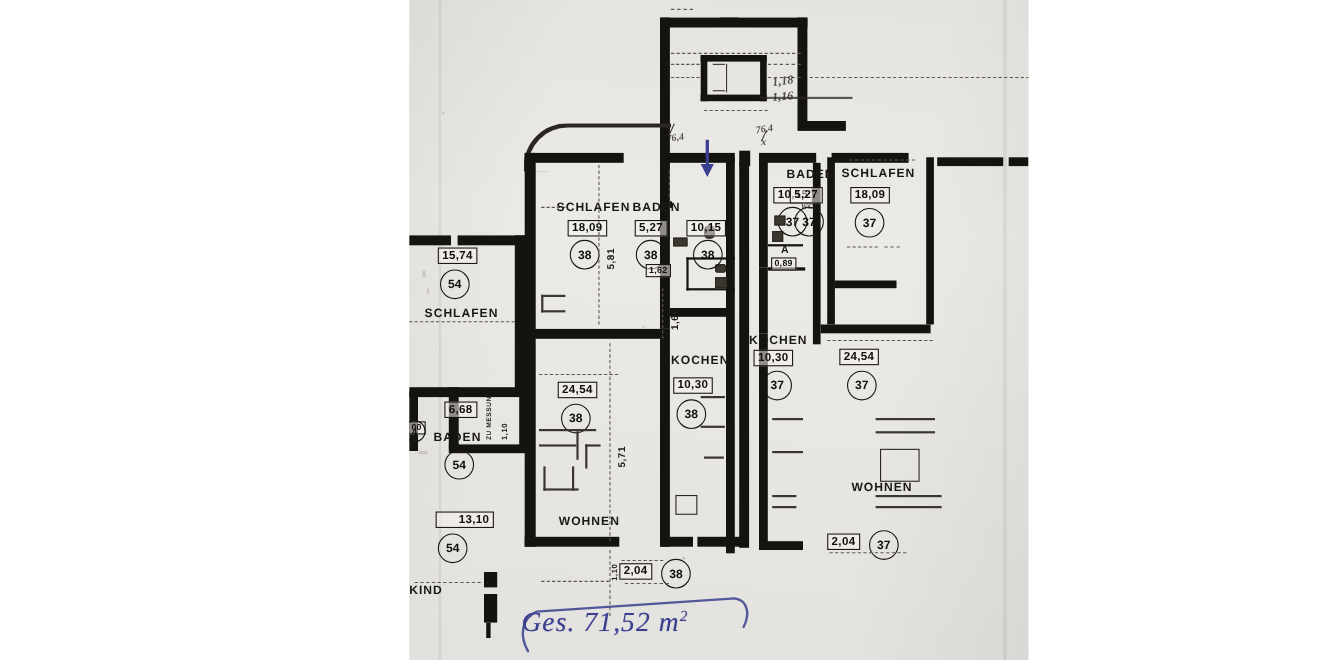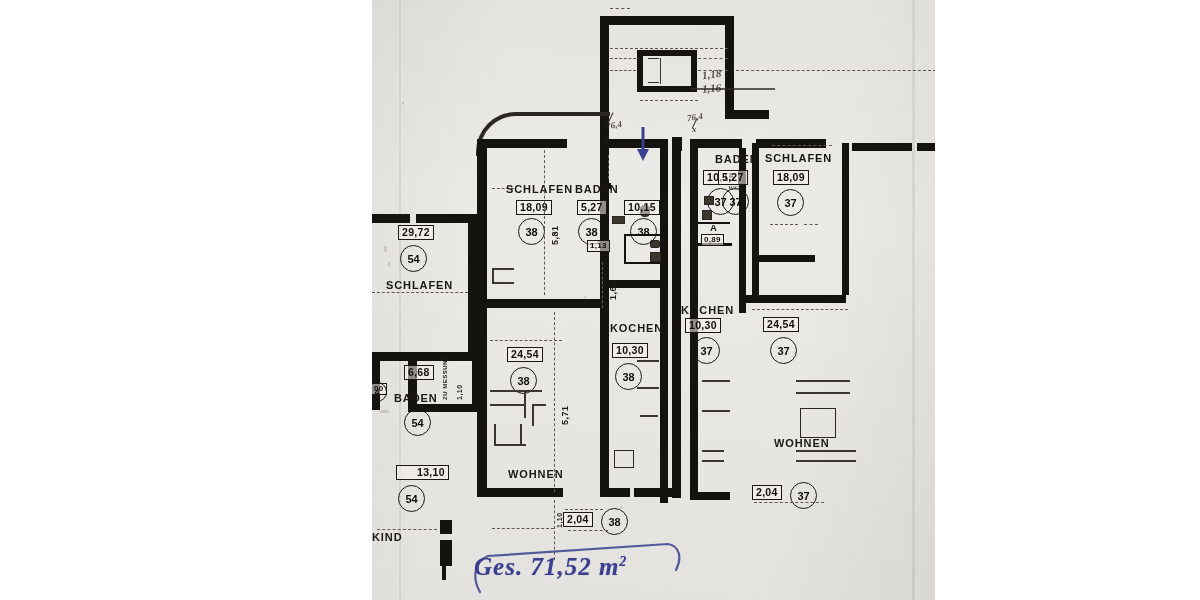--- a/index.html
+++ b/index.html
@@ -66,21 +66,21 @@
     font-size:11px;font-style:italic;font-weight:700;white-space:nowrap;
     opacity:.8;
   }
   .pencil.s{font-size:9px;}
   
   .ink{
     position:absolute;color:#3a3f8f;font-family:"Liberation Serif",serif;
     white-space:nowrap;
   }
   #total-note{
-    font-size:25px;font-style:italic;font-weight:700;letter-spacing:1px;
+    font-size:25px;font-style:italic;font-weight:400;letter-spacing:1px;
     text-shadow:0 0 1px rgba(58,63,143,.45);
   }
   #total-note .sup{font-size:14px;vertical-align:super;}
   .inkline{position:absolute;border-top:2px solid #3a3f8f;opacity:.8;}
   #blue-arrow{position:absolute;width:14px;height:36px;}
   
   .stairstep{position:absolute;background:#35322b;height:1px;}
   .fixt{position:absolute;border:1.2px solid #2a2720;}
 </style>
 </head>
@@ -170,21 +170,21 @@
       <div class="w" style="left:36px;top:404px;width:78px;height:8px;"></div>
       <div class="w" style="left:100px;top:356px;width:8px;height:54px;"></div>
       <div class="w" style="left:0px;top:356px;width:8px;height:54px;"></div>
       <div class="w" style="left:68px;top:540px;width:12px;height:26px;"></div>
       <div class="w" style="left:68px;top:520px;width:12px;height:14px;"></div>
       <div class="dash" style="left:0px;top:292px;width:96px;"></div>
       <div class="dash" style="left:5px;top:529px;width:60px;"></div>
       <div class="dash" style="left:120px;top:188px;width:22px;"></div>
 
       <div class="rm" style="left:14px;top:279px;">SCHLAFEN</div>
-      <div class="abox" style="left:26px;top:225px;">29,72</div>
+      <div class="abox" style="left:26px;top:225px;">15,74</div>
       <div class="circ" style="left:28px;top:245px;">54</div>
 
       <div class="rm" style="left:22px;top:392px;">BADEN</div>
       <div class="abox" style="left:32px;top:365px;">6,68</div>
       <div class="circ" style="left:32px;top:409px;">54</div>
       <div class="abox tiny" style="left:-1px;top:383px;">00</div>
       <div class="circ tiny" style="left:-5px;top:382px;">4</div>
       <div class="vdim" style="left:70px;top:400px;font-size:6px;">ZU MESSUNG</div>
       <div class="vdim" style="left:84px;top:400px;font-size:7px;">1,10</div>
 
@@ -192,21 +192,21 @@
       <div class="circ" style="left:26px;top:485px;">54</div>
       <div class="rm" style="left:0px;top:531px;">KIND</div>
 
       <div class="rm" style="left:134px;top:183px;">SCHLAFEN</div>
       <div class="abox" style="left:144px;top:200px;">18,09</div>
       <div class="circ" style="left:146px;top:218px;">38</div>
 
       <div class="rm" style="left:203px;top:183px;">BADEN</div>
       <div class="abox" style="left:205px;top:200px;">5,27</div>
       <div class="circ" style="left:206px;top:218px;">38</div>
-      <div class="abox tiny" style="left:215px;top:240px;">1,13</div>
+      <div class="abox tiny" style="left:215px;top:240px;">1,62</div>
 
       <div class="abox" style="left:252px;top:200px;">10,15</div>
       <div class="circ" style="left:258px;top:218px;">38</div>
 
       <div class="vdim" style="left:178px;top:245px;">5,81</div>
       <div class="dashv" style="left:172px;top:150px;height:145px;"></div>
       <div class="vdim" style="left:236px;top:300px;">1,69</div>
       <div class="dashv" style="left:230px;top:262px;height:46px;"></div>
       <div class="vdim" style="left:188px;top:425px;">5,71</div>
       <div class="dashv" style="left:182px;top:312px;height:180px;"></div>

